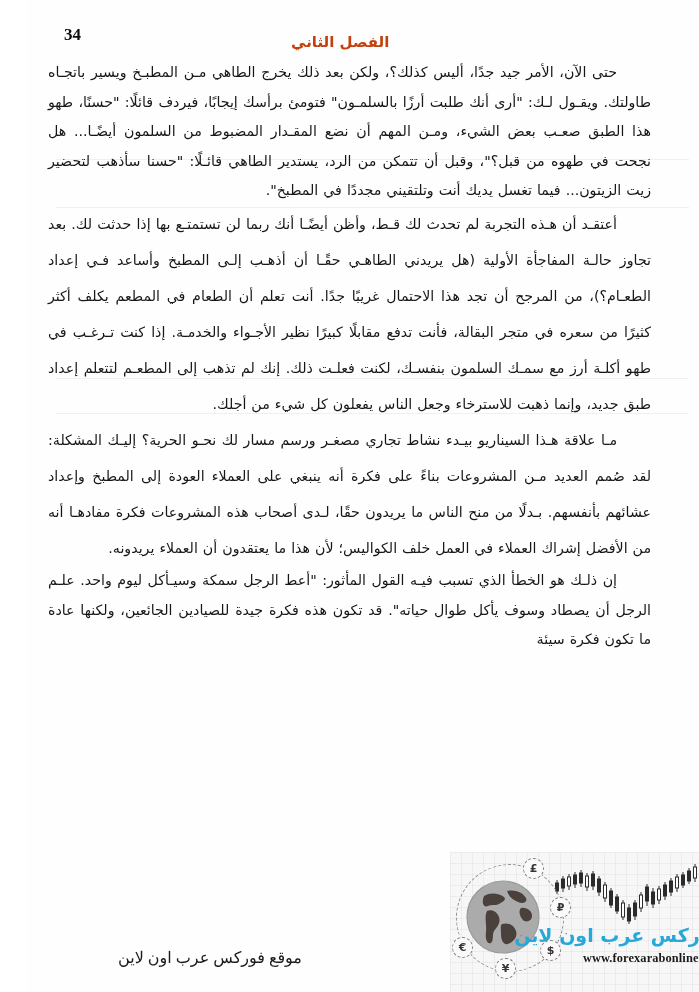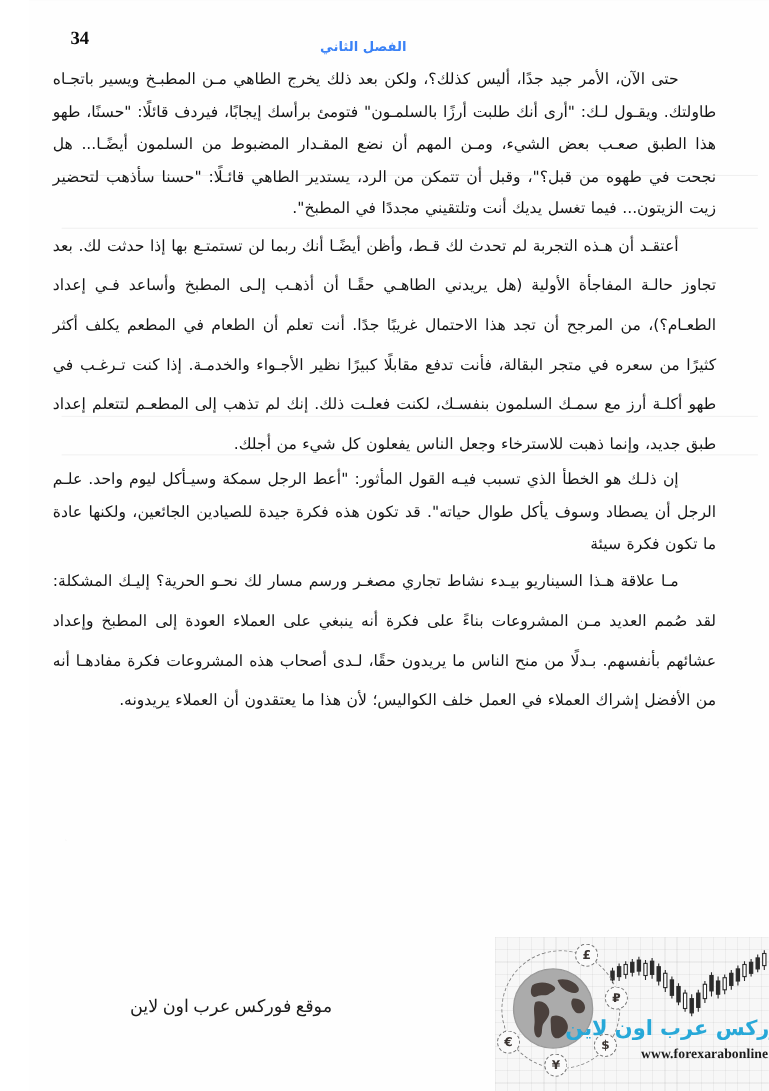--- a/index.html
+++ b/index.html
@@ -50,23 +50,23 @@
     left: 38px;
     right: 48px;
     height: 26px;
     display: flex;
     flex-direction: row-reverse;
     align-items: center;
     justify-content: flex-start;
   }
   .chapter-title {
     font-family: "DejaVu Sans", "Liberation Sans", sans-serif;
-    font-size: 12px;
-    font-weight: bold;
-    color: #3b82f6;
+    font-size: 15px;
+    font-weight: bold;
+    color: #c2410c;
     letter-spacing: .2px;
     margin-right: 238px;
     margin-top: 14px;
   }
   .folio {
     font-family: "Liberation Serif", "DejaVu Serif", serif;
     font-size: 17px;
     font-weight: bold;
     color: #0d0d0d;
     margin-right: 210px;
@@ -91,21 +91,21 @@
     word-spacing: .5px;
     text-justify: inter-word;
   }
   p.para.indent { text-indent: 34px; }
   p.para.tight  { line-height: 36px; }
 
   
   .footer-mark {
     position: absolute;
     left: 24px;
-    top: 905px;
+    top: 947px;
     width: 320px;
     text-align: center;
     direction: rtl;
   }
   .footer-ar {
     font-family: "Liberation Serif", "DejaVu Serif", serif;
     font-size: 16px;
     color: #1b1b1b;
     line-height: 22px;
     white-space: nowrap;
@@ -207,22 +207,22 @@
 <div class="page">
 
   <div class="page-header">
     <div class="folio">34</div>
     <div class="chapter-title">الفصل الثاني</div>
   </div>
 
   <div class="body-col">
     <p class="para indent">حتى الآن، الأمر جيد جدًا، أليس كذلك؟، ولكن بعد ذلك يخرج الطاهي مـن المطبـخ ويسير باتجـاه طاولتك. ويقـول لـك: "أرى أنك طلبت أرزًا بالسلمـون" فتومئ برأسك إيجابًا، فيردف قائلًا: "حسنًا، طهو هذا الطبق صعـب بعض الشيء، ومـن المهم أن نضع المقـدار المضبوط من السلمون أيضًـا... هل نجحت في طهوه من قبل؟"، وقبل أن تتمكن من الرد، يستدير الطاهي قائـلًا: "حسنا سأذهب لتحضير زيت الزيتون... فيما تغسل يديك أنت وتلتقيني مجددًا في المطبخ".</p>
     <p class="para indent tight">أعتقـد أن هـذه التجربة لم تحدث لك قـط، وأظن أيضًـا أنك ربما لن تستمتـع بها إذا حدثت لك. بعد تجاوز حالـة المفاجأة الأولية (هل يريدني الطاهـي حقًـا أن أذهـب إلـى المطبخ وأساعد فـي إعداد الطعـام؟)، من المرجح أن تجد هذا الاحتمال غريبًا جدًا. أنت تعلم أن الطعام في المطعم يكلف أكثر كثيرًا من سعره في متجر البقالة، فأنت تدفع مقابلًا كبيرًا نظير الأجـواء والخدمـة. إذا كنت تـرغـب في طهو أكلـة أرز مع سمـك السلمون بنفسـك، لكنت فعلـت ذلك. إنك لم تذهب إلى المطعـم لتتعلم إعداد طبق جديد، وإنما ذهبت للاسترخاء وجعل الناس يفعلون كل شيء من أجلك.</p>
+    <p class="para indent tight">مـا علاقة هـذا السيناريو بيـدء نشاط تجاري مصغـر ورسم مسار لك نحـو الحرية؟ إليـك المشكلة: لقد صُمم العديد مـن المشروعات بناءً على فكرة أنه ينبغي على العملاء العودة إلى المطبخ وإعداد عشائهم بأنفسهم. بـدلًا من منح الناس ما يريدون حقًا، لـدى أصحاب هذه المشروعات فكرة مفادهـا أنه من الأفضل إشراك العملاء في العمل خلف الكواليس؛ لأن هذا ما يعتقدون أن العملاء يريدونه.</p>
     <p class="para indent">إن ذلـك هو الخطأ الذي تسبب فيـه القول المأثور: "أعط الرجل سمكة وسيـأكل ليوم واحد. علـم الرجل أن يصطاد وسوف يأكل طوال حياته". قد تكون هذه فكرة جيدة للصيادين الجائعين، ولكنها عادة ما تكون فكرة سيئة</p>
-    <p class="para indent tight">مـا علاقة هـذا السيناريو بيـدء نشاط تجاري مصغـر ورسم مسار لك نحـو الحرية؟ إليـك المشكلة: لقد صُمم العديد مـن المشروعات بناءً على فكرة أنه ينبغي على العملاء العودة إلى المطبخ وإعداد عشائهم بأنفسهم. بـدلًا من منح الناس ما يريدون حقًا، لـدى أصحاب هذه المشروعات فكرة مفادهـا أنه من الأفضل إشراك العملاء في العمل خلف الكواليس؛ لأن هذا ما يعتقدون أن العملاء يريدونه.</p>
   </div>
 
   <div class="scan-noise"></div>
   <div class="scanline a"></div>
   <div class="scanline b"></div>
   <div class="scanline c"></div>
   <div class="scanline d"></div>
 
   <div class="footer-mark">
     <div class="footer-ar">موقع فوركس عرب اون لاين</div>

